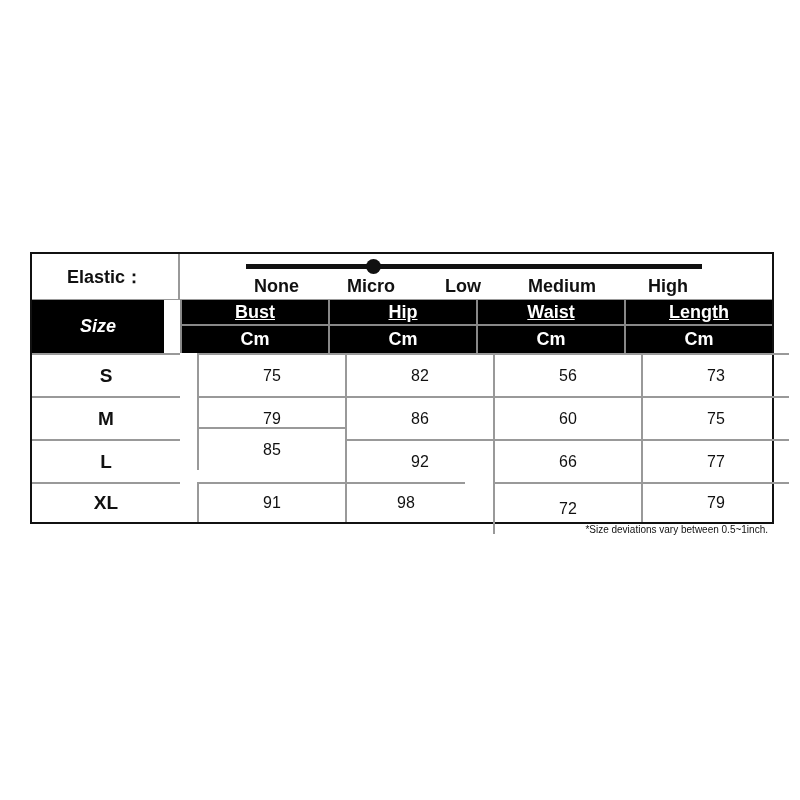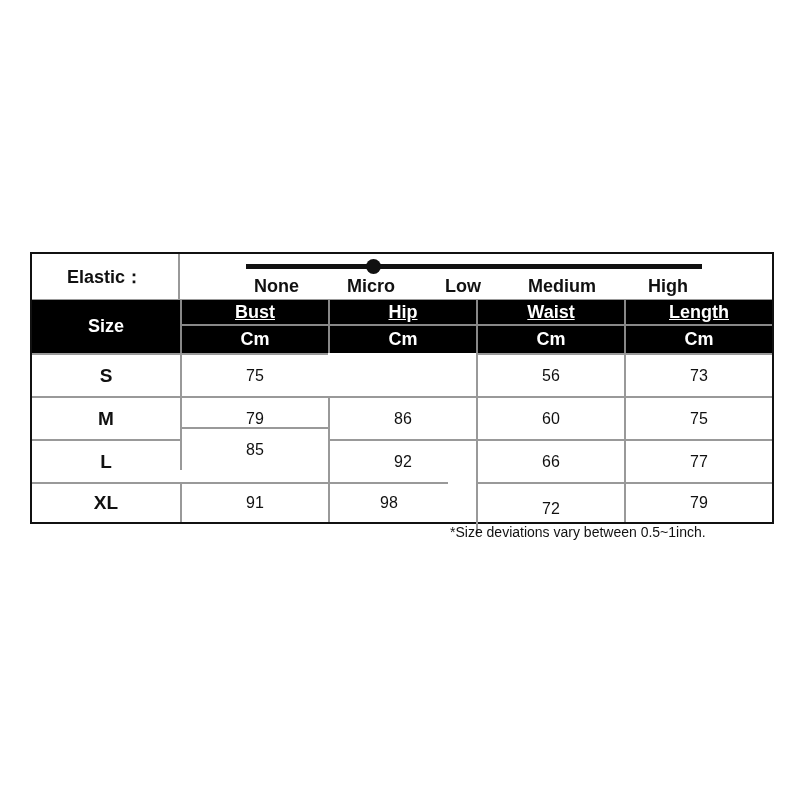--- a/index.html
+++ b/index.html
@@ -5,26 +5,26 @@
   html, body { margin:0; padding:0; background:#ffffff; }
   body { width:800px; height:800px; position:relative; overflow:hidden; font-family:"Liberation Sans", sans-serif; }
   .table { position:absolute; left:30px; top:252px; width:740px; height:268px; border:2px solid #111; box-sizing:content-box; }
   .cell { position:absolute; box-sizing:border-box; display:flex; align-items:center; justify-content:center; }
   .elastic-label { left:0; top:0; width:148px; height:46px; font-weight:bold; font-size:18px; color:#111; border-right:2px solid #999; border-bottom:1px solid #999; }
   .elastic-area { left:148px; top:0; width:592px; height:46px; border-bottom:1px solid #999; }
   .track { position:absolute; left:66px; top:10px; width:456px; height:5px; background:#111; }
   .knob { position:absolute; left:186px; top:5px; width:15px; height:15px; border-radius:50%; background:#111; }
   .lvl { position:absolute; top:22px; font-weight:bold; font-size:18px; color:#111; }
   .black { background:#000; color:#fff; font-weight:bold; font-size:18px; }
-  .hdr-size { left:0; top:46px; width:148px; height:53px; }
+  .hdr-size { left:0; top:46px; width:132px; height:53px;font-style:italic; }
   .hdr-top { top:46px; height:26px; border-left:2px solid #888; border-bottom:2px solid #888;text-decoration:underline; }
   .hdr-bot { top:72px; height:27px; border-left:2px solid #888; }
-  .data { font-size:16px; color:#111; border-left:2px solid #999; border-top:2px solid #999; }
+  .data { font-size:16px; color:#111; border-left:2px solid #999; border-top:2px solid #999;margin-left:17px; }
   .size-cell { font-weight:bold; font-size:19px; color:#111; border-top:2px solid #999; }
-  .note { position:absolute; left:450px; top:524px; width:318px; font-size:14px; color:#111; }
+  .note { position:absolute; left:450px; top:524px; width:318px; text-align:right; font-size:10px; color:#111; }
 </style>
 </head>
 <body>
 
 <div class="table">
   <div class="cell elastic-label">Elastic：</div>
   <div class="cell elastic-area">
     <div class="track"></div>
     <div class="knob"></div>
     <span class="lvl" style="left:74px">None</span>
@@ -41,20 +41,21 @@
   <div class="cell black hdr-top" style="left:444px;width:148px">Waist</div>
   <div class="cell black hdr-top" style="left:592px;width:148px">Length</div>
 
   <div class="cell black hdr-bot" style="left:148px;width:148px">Cm</div>
   <div class="cell black hdr-bot" style="left:296px;width:148px">Cm</div>
   <div class="cell black hdr-bot" style="left:444px;width:148px">Cm</div>
   <div class="cell black hdr-bot" style="left:592px;width:148px">Cm</div>
 
   <div class="cell size-cell" style="left:0;top:99px;width:148px;height:43px">S</div>
   <div class="cell data" style="left:148px;top:99px;width:148px;height:43px">75</div>
+  <div class="cell data" style="left:296px;top:99px;width:148px;height:43px">82</div>
   <div class="cell data" style="left:444px;top:99px;width:148px;height:43px">56</div>
   <div class="cell data" style="left:592px;top:99px;width:148px;height:43px">73</div>
 
   <div class="cell size-cell" style="left:0;top:142px;width:148px;height:43px">M</div>
   <div class="cell data" style="left:148px;top:142px;width:148px;height:43px">79</div>
   <div class="cell data" style="left:296px;top:142px;width:148px;height:43px">86</div>
   <div class="cell data" style="left:444px;top:142px;width:148px;height:43px">60</div>
   <div class="cell data" style="left:592px;top:142px;width:148px;height:43px">75</div>
 
   <div class="cell size-cell" style="left:0;top:185px;width:148px;height:43px">L</div>

